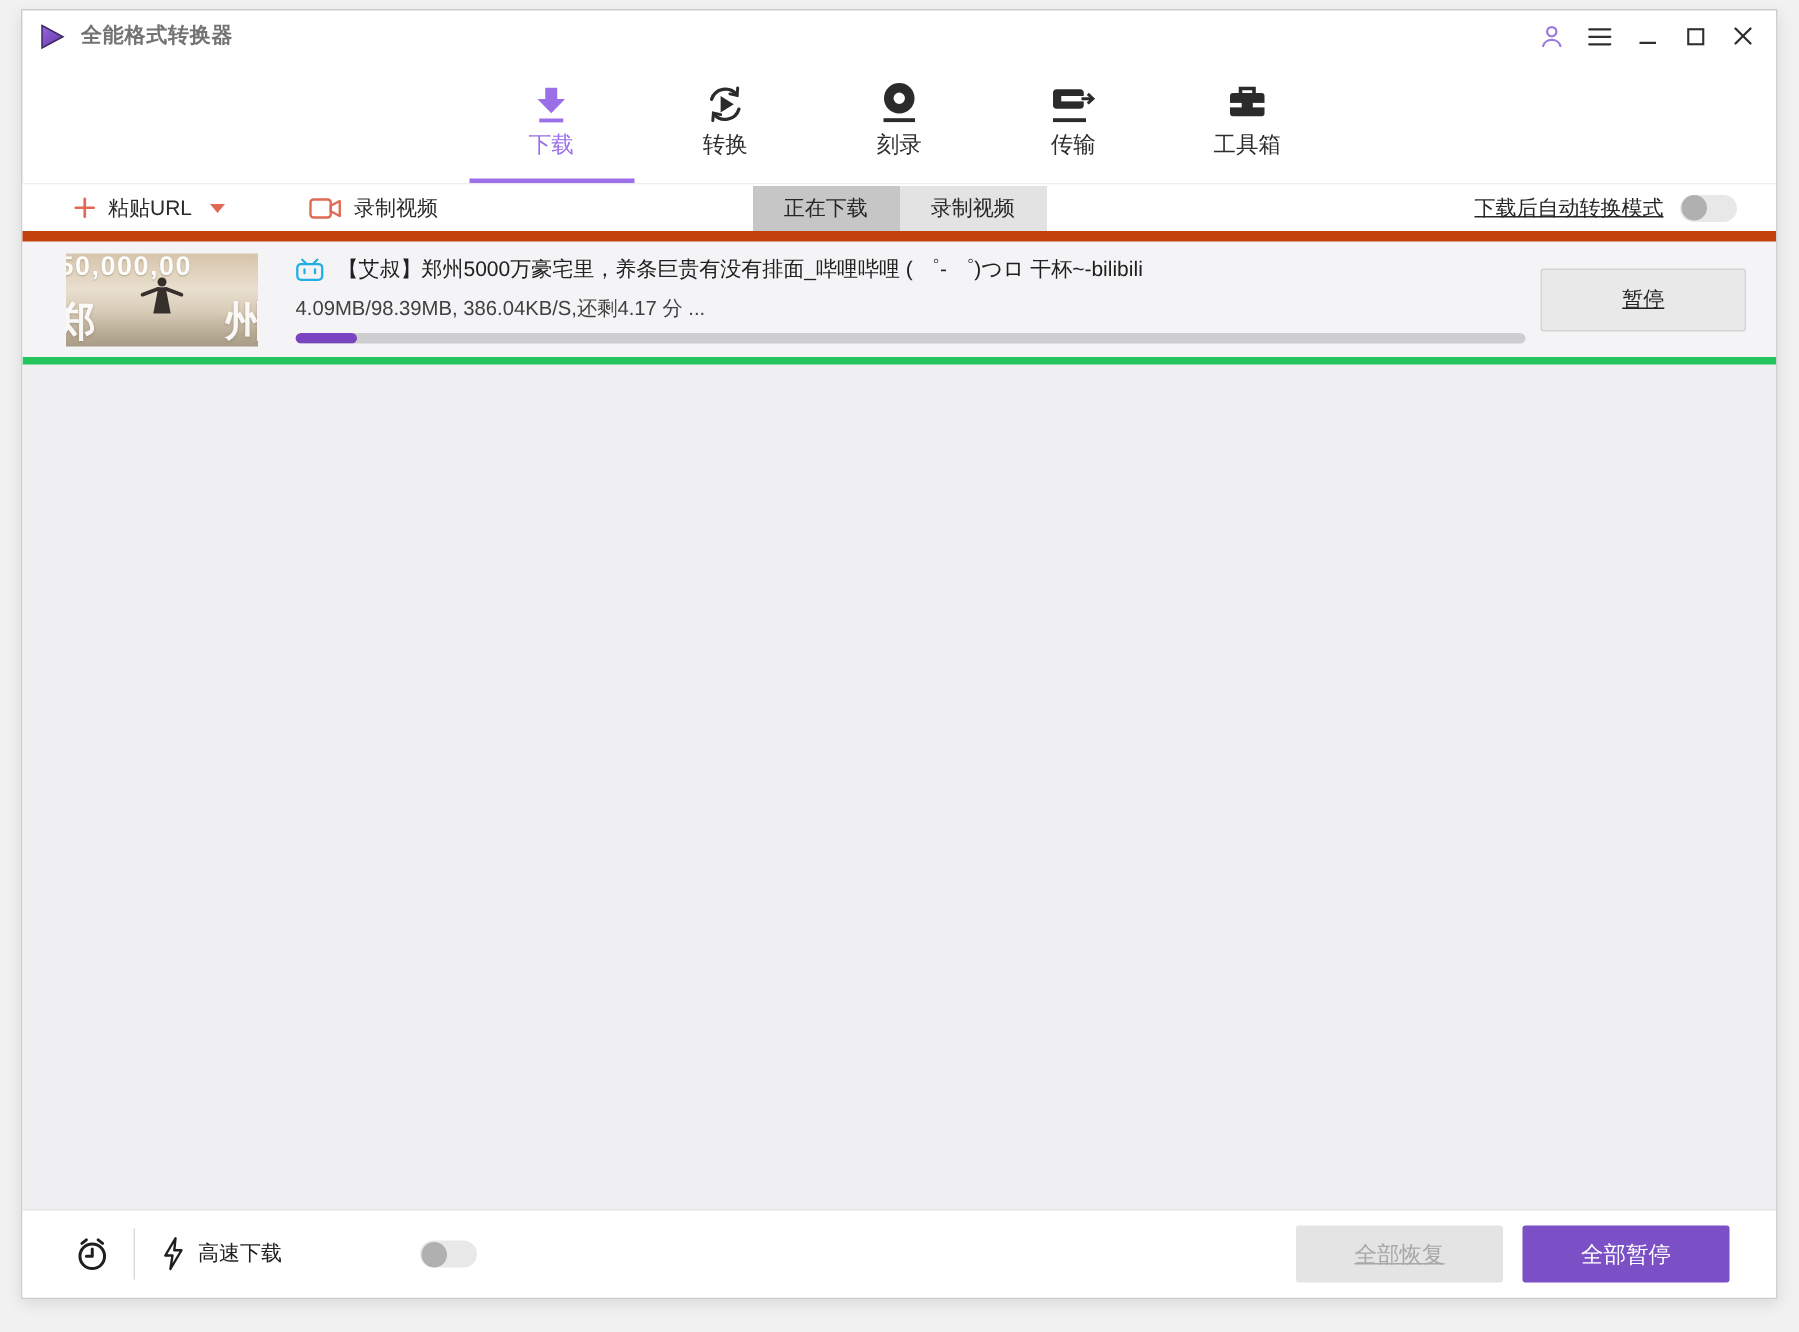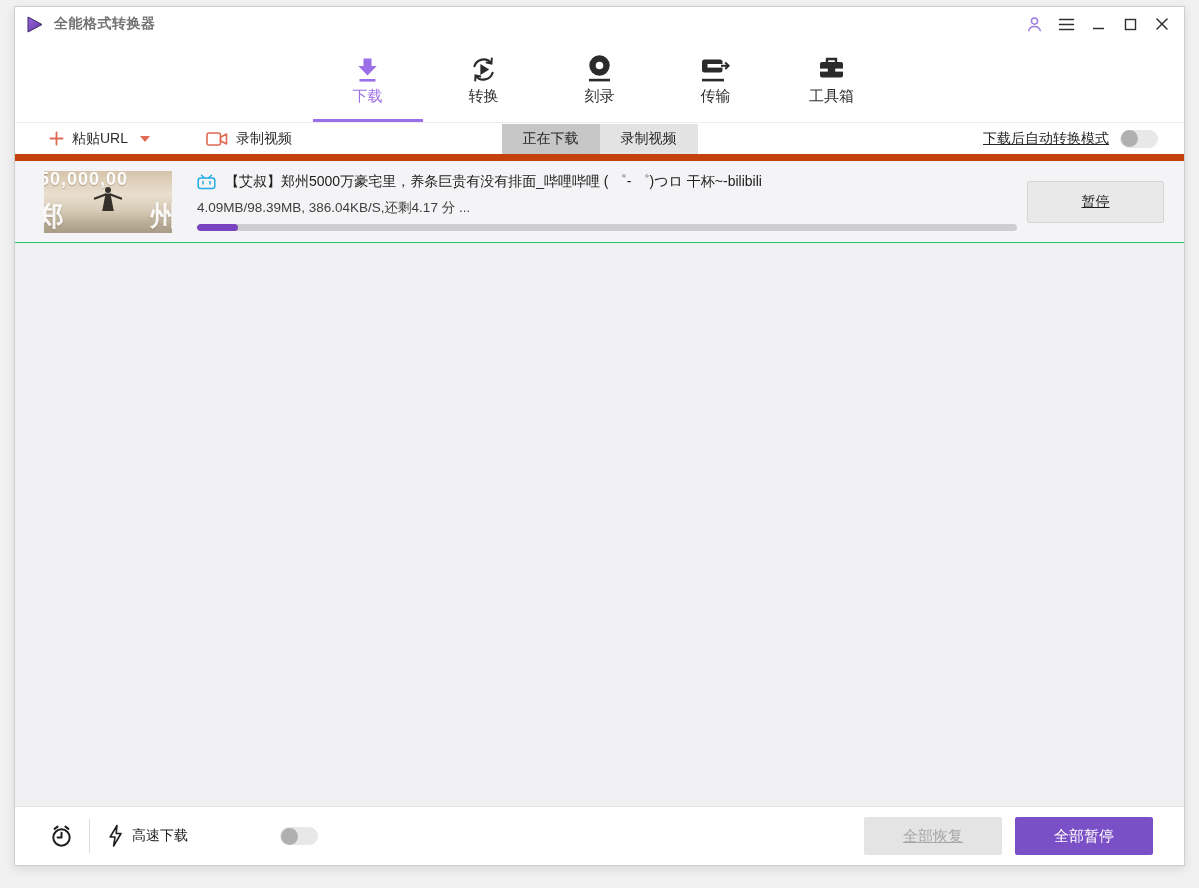--- a/index.html
+++ b/index.html
@@ -37,21 +37,21 @@
   .record-group { margin-left:56px; }
   .seg { position:absolute; left:50%; transform:translateX(-50%); display:flex; }
   .seg-btn { padding:6px 21px; font-size:14px; color:#262626; background:#e4e3e4; cursor:pointer; }
   .seg-btn.active { background:#c7c6c7; }
   .auto-convert { margin-left:auto; display:flex; align-items:center; gap:11px; }
   .auto-convert .lbl { font-size:14px; color:#262626;text-decoration:underline; }
   .toggle { width:38px; height:18px; border-radius:9px; background:#e9e8e9; position:relative; cursor:pointer; flex:none; }
   .toggle .knob { position:absolute; left:1px; top:0.5px; width:17px; height:17px; border-radius:50%; background:#b1b0b1; }
   
   .list { flex:1; background:#f0eff1; overflow:hidden; }
-  .dl-row { height:82px; background:#f4f3f5; border-bottom:1px solid #22c55e; display:flex; align-items:center; padding:0 20px 0 29px; }
+  .dl-row { height:82px; background:#f4f3f5; border-bottom:5px solid #22c55e; display:flex; align-items:center; padding:0 20px 0 29px; }
   .thumb { width:128px; height:62px; flex:none; position:relative; overflow:hidden;
     background:linear-gradient(180deg,#d6c4ab 0%,#e9dfce 38%,#d9cdb9 62%,#b9ac96 85%,#a99c86 100%); }
   .thumb-top-text { position:absolute; top:-2px; left:-5px; font-size:18px; font-weight:bold; color:#fdfdfb; white-space:nowrap; letter-spacing:1px; text-shadow:0 1px 1px rgba(110,95,75,.45); }
   .thumb-char { position:absolute; bottom:-1px; font-size:27px; font-weight:bold; color:rgba(255,255,255,.93); text-shadow:0 1px 2px rgba(110,95,75,.4); }
   .thumb-char.left { left:-7px; }
   .thumb-char.right { right:-5px; }
   .thumb-person { position:absolute; left:50%; top:14px; transform:translateX(-50%); }
   .row-info { flex:1; min-width:0; margin-left:25px; }
   .row-title-line { display:flex; align-items:center; gap:9px; }
   .row-title { font-size:14px; color:#202020; white-space:nowrap; overflow:hidden; text-overflow:ellipsis; }

